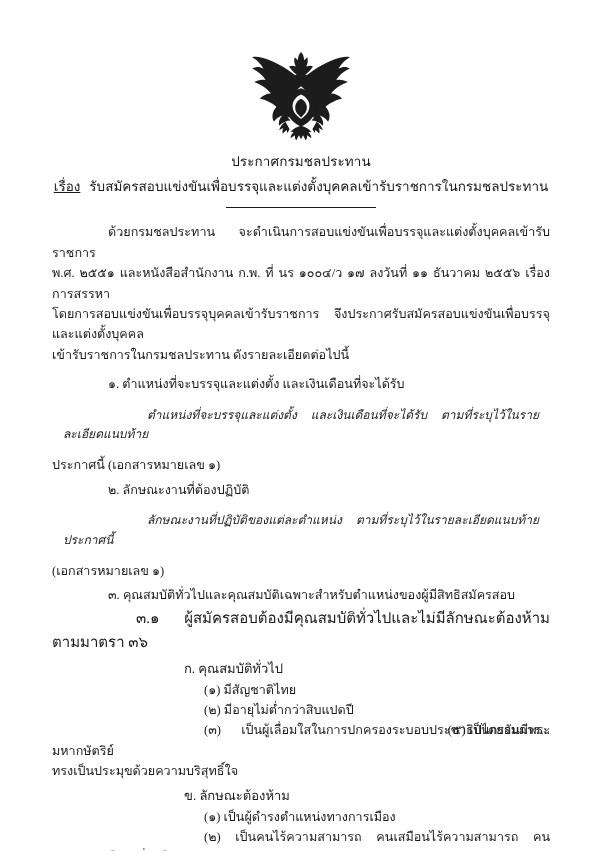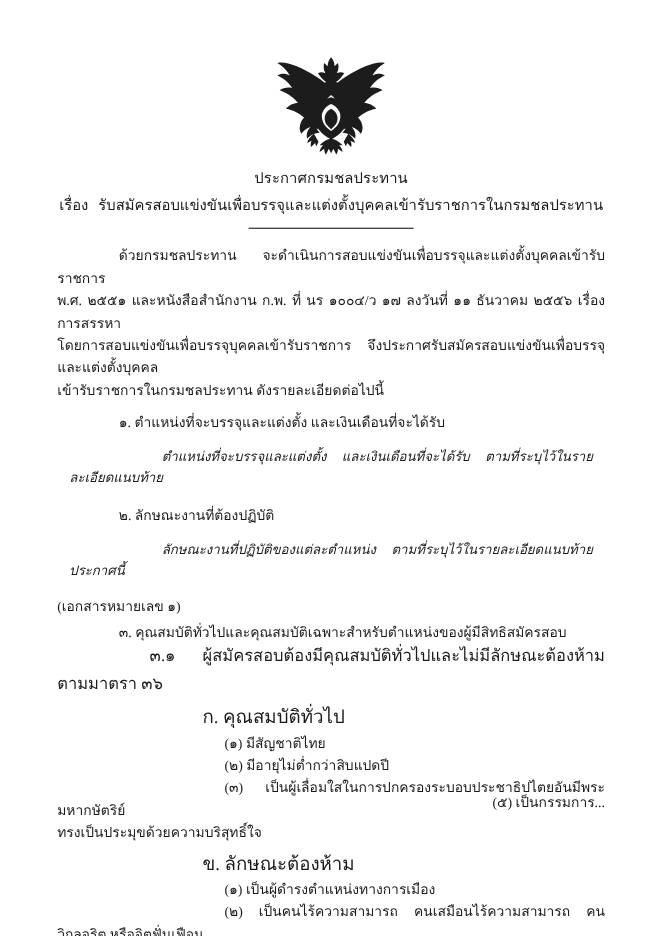--- a/index.html
+++ b/index.html
@@ -47,20 +47,21 @@
     line-height: 1.55;
     letter-spacing: 0.1px;
   }
   .doc-subject {
     font-size: 13.5px;
     line-height: 1.55;
     margin-top: 4px;
   }
   .subject-label {
     margin-right: 9px;
+    text-decoration: underline;
   }
 
   .rule-wrap {
     display: flex;
     justify-content: center;
     margin-top: 9px;
     margin-bottom: 14px;
   }
   .rule {
     width: 150px;
@@ -113,21 +114,21 @@
     text-indent: 0;
     font-size: 12.6px;
     line-height: 1.62;
     text-align: justify;
   }
 
   
   .letter-head {
     margin: 0;
     text-indent: 132px;
-    font-size: 17px;
+    font-size: 13px;
     line-height: 1.62;
   }
   
   .enum-item {
     margin: 0;
     text-indent: 152px;
     font-size: 12.6px;
     line-height: 1.62;
     text-align: justify;
   }
@@ -219,20 +220,21 @@
 
     <p class="para">ด้วยกรมชลประทาน จะดำเนินการสอบแข่งขันเพื่อบรรจุและแต่งตั้งบุคคลเข้ารับราชการ</p>
     <p class="para noindent">พ.ศ. ๒๕๕๑ และหนังสือสำนักงาน ก.พ. ที่ นร ๑๐๐๔/ว ๑๗ ลงวันที่ ๑๑ ธันวาคม ๒๕๕๖ เรื่อง การสรรหา</p>
     <p class="para noindent">โดยการสอบแข่งขันเพื่อบรรจุบุคคลเข้ารับราชการ จึงประกาศรับสมัครสอบแข่งขันเพื่อบรรจุและแต่งตั้งบุคคล</p>
     <p class="para noindent">เข้ารับราชการในกรมชลประทาน ดังรายละเอียดต่อไปนี้</p>
 
     <div class="spacer-sm"></div>
 
     <p class="section-head">๑. ตำแหน่งที่จะบรรจุและแต่งตั้ง และเงินเดือนที่จะได้รับ</p>
     <p class="section-body">ตำแหน่งที่จะบรรจุและแต่งตั้ง และเงินเดือนที่จะได้รับ ตามที่ระบุไว้ในรายละเอียดแนบท้าย</p>
+    <p class="cont">ประกาศนี้ (เอกสารหมายเลข ๑)</p>
 
     <div class="spacer-xs"></div>
 
     <p class="section-head">๒. ลักษณะงานที่ต้องปฏิบัติ</p>
     <p class="section-body">ลักษณะงานที่ปฏิบัติของแต่ละตำแหน่ง ตามที่ระบุไว้ในรายละเอียดแนบท้ายประกาศนี้</p>
     <p class="cont">(เอกสารหมายเลข ๑)</p>
 
     <div class="spacer-xs"></div>
 
     <p class="section-head">๓. คุณสมบัติทั่วไปและคุณสมบัติเฉพาะสำหรับตำแหน่งของผู้มีสิทธิสมัครสอบ</p>

